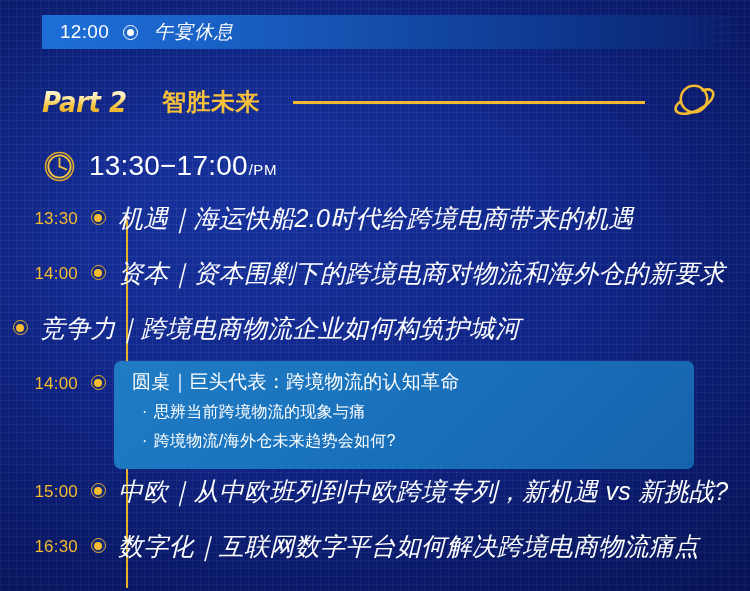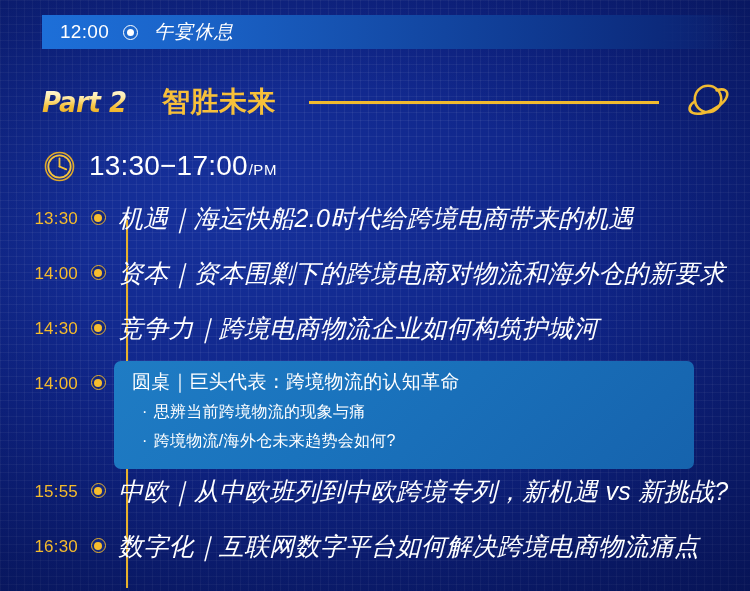--- a/index.html
+++ b/index.html
@@ -98,21 +98,21 @@
     -webkit-background-clip: text;
     background-clip: text;
     color: transparent;
     -webkit-text-fill-color: transparent;
     transform: scaleX(0.93);
     transform-origin: left center;
     white-space: nowrap;
   }
   #part-title {
     color: #f7c03a;
-    font-size: 28px;
+    font-size: 24px;
     font-weight: 700;
     margin-left: 18px;
     letter-spacing: .5px;
     white-space: nowrap;
     text-align: center;
   }
   #part-rule {
     height: 3px;
     background: #f1ba2e;
     flex: 1 1 auto;
@@ -300,21 +300,20 @@
         <div class="tl-row">
           <div class="tl-time">14:00</div>
           <div class="tl-node">
             <i></i>
           </div>
           <div class="tl-body">
             <div class="tl-title">资本｜资本围剿下的跨境电商对物流和海外仓的新要求</div>
           </div>
         </div>
         <div class="tl-row">
-          <div class="tl-time">14:30</div>
           <div class="tl-node">
             <i></i>
           </div>
           <div class="tl-body">
             <div class="tl-title">竞争力｜跨境电商物流企业如何构筑护城河</div>
           </div>
         </div>
         <div class="tl-row highlight">
           <div class="tl-time">14:00</div>
           <div class="tl-node">
@@ -322,21 +321,21 @@
           </div>
           <div class="tl-body">
             <div class="tl-card">
               <div class="tl-card-title">圆桌｜巨头代表：跨境物流的认知革命</div>
               <div class="tl-card-bullet"><span class="bl">·</span><span>思辨当前跨境物流的现象与痛</span></div>
               <div class="tl-card-bullet"><span class="bl">·</span><span>跨境物流/海外仓未来趋势会如何?</span></div>
             </div>
           </div>
         </div>
         <div class="tl-row">
-          <div class="tl-time">15:55</div>
+          <div class="tl-time">15:00</div>
           <div class="tl-node">
             <i></i>
           </div>
           <div class="tl-body">
             <div class="tl-title">中欧｜从中欧班列到中欧跨境专列，新机遇 vs 新挑战?</div>
           </div>
         </div>
         <div class="tl-row">
           <div class="tl-time">16:30</div>
           <div class="tl-node">

